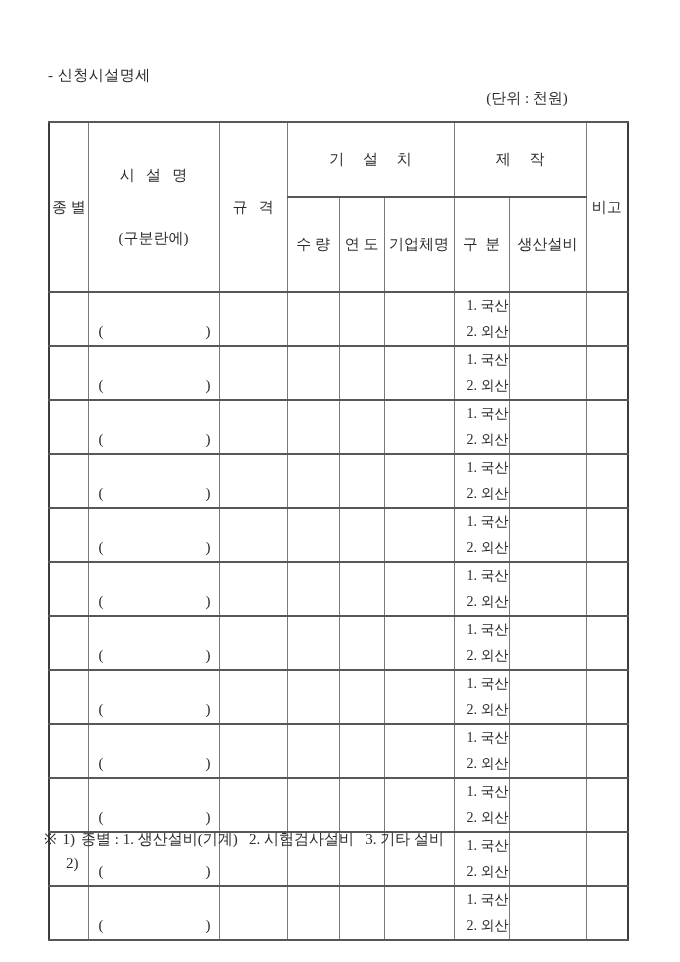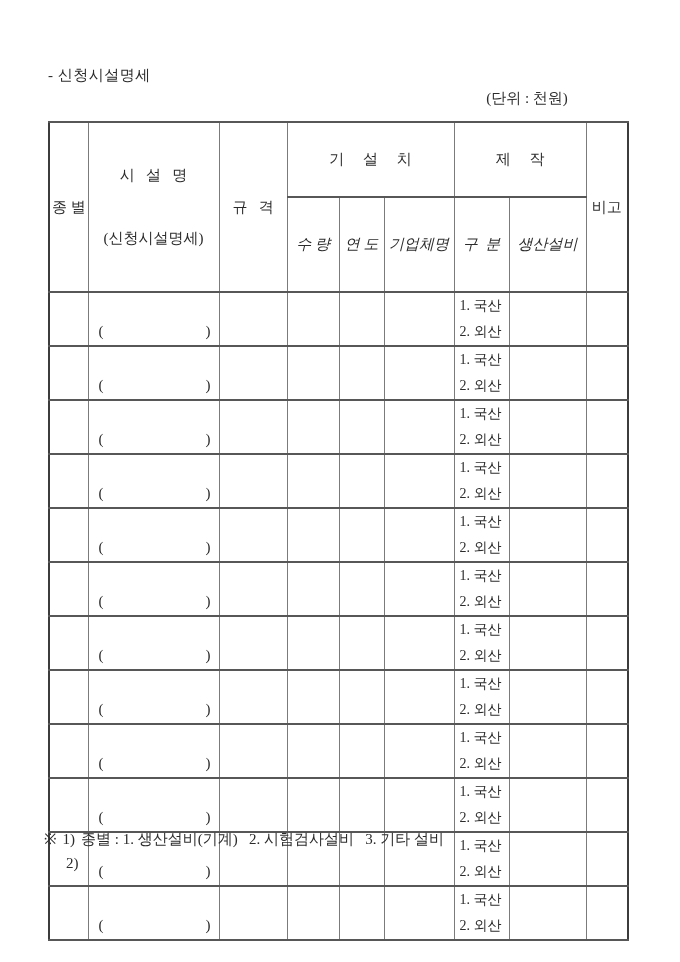--- a/index.html
+++ b/index.html
@@ -58,39 +58,40 @@
     border-bottom: 2px solid #575757;
   }
   thead th {
     font-size: 15px;
     text-align: center;
     vertical-align: middle;
     white-space: pre;
     line-height: 21px;
   }
   tr.header-row-1 { height: 27px; }
-  tr.header-row-2 { height: 34px; font-style: italic; }
+  tr.header-row-2 { height: 34px; }
   tr.data-row { height: 53px; }
   td.facility-cell { vertical-align: bottom; }
   .paren-line {
     display: flex;
     justify-content: space-between;
     align-items: flex-end;
     padding: 0 8px 5px 10px;
     font-size: 15px;
     line-height: 17px;
   }
   td.division-cell {
     vertical-align: middle;
     padding-left: 5px;
     font-size: 14px;
   }
   td.division-cell .division-line {
     line-height: 26px;
     white-space: pre;
+    text-align: right;
   }
   .footnotes {
     position: absolute;
     left: 44px;
     top: 827px;
     font-size: 15px;
   }
   .fn-line {
     display: flex;
     gap: 6px;
@@ -119,21 +120,21 @@
       <col style="width:70px">
       <col style="width:55px">
       <col style="width:77px">
       <col style="width:42px">
     </colgroup>
     <thead>
       <tr class="header-row-1">
         <th rowspan="2">종 별</th>
         <th rowspan="2">
           <div>시   설   명</div>
-          <div>(신청시설명세)</div>
+          <div>(구분란에)</div>
         </th>
         <th rowspan="2">규   격</th>
         <th colspan="3">기     설     치</th>
         <th colspan="2">제     작</th>
         <th rowspan="2">비고</th>
       </tr>
       <tr class="header-row-2">
         <th>수 량</th>
         <th>연 도</th>
         <th>기업체명</th>

